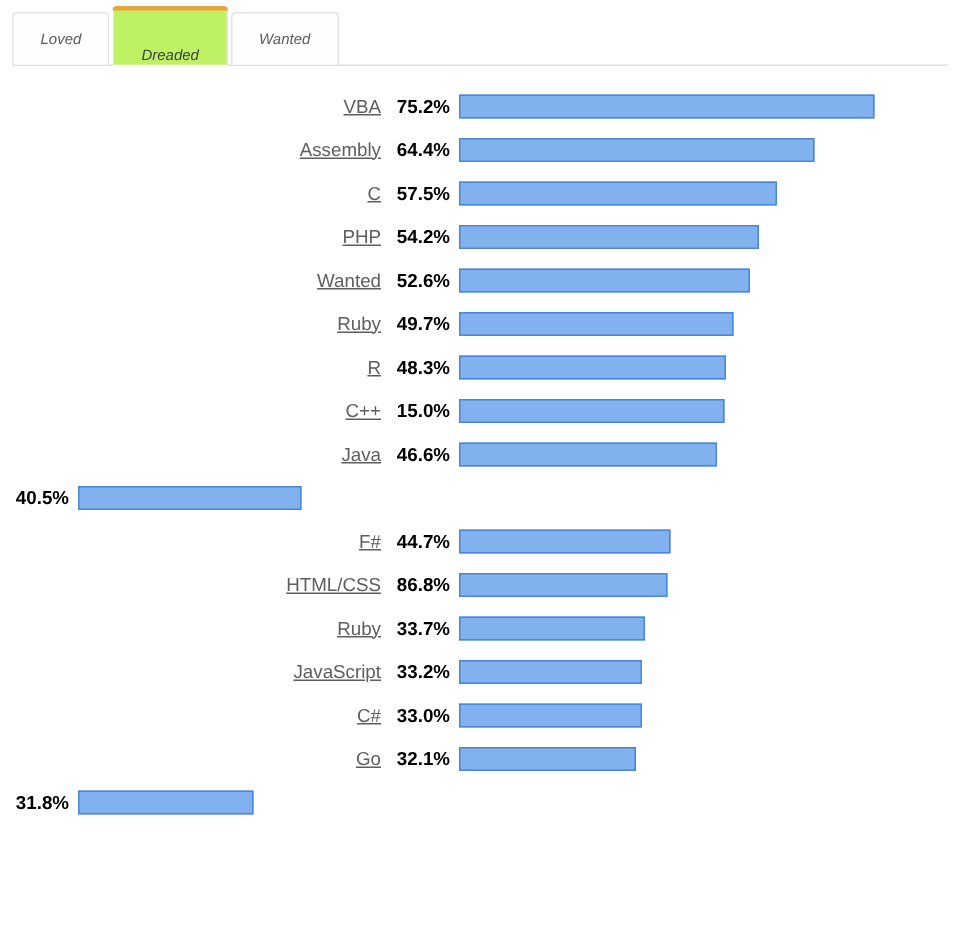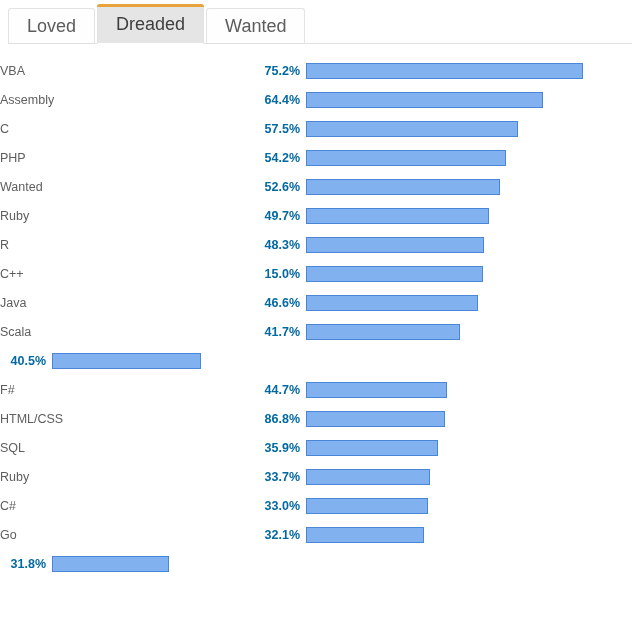--- a/index.html
+++ b/index.html
@@ -38,37 +38,39 @@
     z-index: 2;
   }
   .tab {
     position: relative;
     height: 36px;
     display: flex;
     align-items: center;
     justify-content: center;
     padding: 0 18px;
     box-sizing: border-box;
-    font-size: 18px;
+    font-size: 10px;
     color: #5c5c5c;
     background: #fefefe;
     border: 1px solid #e3e3e3;
     border-bottom: 1px solid #e0e0e0;
     border-radius: 3px 3px 0 0;
     margin-right: 2px;
     white-space: nowrap;
     cursor: pointer;
+    font-style: italic;
   }
   .tab.active {
-    background: #e5e5e5;
+    background: #bef264;
     color: #3f3f3f;
     height: 40px;
     border-color: #e3e3e3;
     border-bottom-color: #ffffff;
     z-index: 3;
+    align-items: flex-end;
   }
   .tab.active::before {
     content: "";
     position: absolute;
     left: -1px;
     right: -1px;
     top: -1px;
     height: 3px;
     background: #e8a33d;
     border-radius: 3px 3px 0 0;
@@ -79,34 +81,35 @@
     position: relative;
     padding-top: 12px;
   }
   .row {
     display: flex;
     align-items: center;
     height: 29px;
   }
   .row-label {
     width: 254px;
-    text-align: left;
+    text-align: right;
     font-size: 12.5px;
     color: #5e5e5e;
     white-space: nowrap;
     overflow: hidden;
     padding-right: 0;
     box-sizing: border-box;
+    text-decoration: underline;
   }
   .row-value {
     width: 52px;
     text-align: right;
     font-size: 12.5px;
     font-weight: bold;
-    color: #0369a1;
+    color: #000000;
     padding-right: 6px;
     box-sizing: border-box;
     white-space: nowrap;
   }
   .row-barwrap {
     flex: 1;
     height: 29px;
     display: flex;
     align-items: center;
   }
@@ -193,61 +196,54 @@
       </div>
     </div>
     <div class="row">
       <div class="row-label">Java</div>
       <div class="row-value">46.6%</div>
       <div class="row-barwrap">
         <div class="bar" style="width: 171.652px; background: rgb(130, 177, 239); border-color: rgb(74, 134, 216);"></div>
       </div>
     </div>
     <div class="row">
-      <div class="row-label">Scala</div>
-      <div class="row-value">41.7%</div>
-      <div class="row-barwrap">
-        <div class="bar" style="width: 153.602px; background: rgb(130, 177, 239); border-color: rgb(74, 134, 216);"></div>
-      </div>
-    </div>
-    <div class="row">
       <div class="row-value">40.5%</div>
       <div class="row-barwrap">
         <div class="bar" style="width: 149.182px; background: rgb(130, 177, 239); border-color: rgb(74, 134, 216);"></div>
       </div>
     </div>
     <div class="row">
       <div class="row-label">F#</div>
       <div class="row-value">44.7%</div>
       <div class="row-barwrap">
         <div class="bar" style="width: 141.078px; background: rgb(130, 177, 239); border-color: rgb(74, 134, 216);"></div>
       </div>
     </div>
     <div class="row">
       <div class="row-label">HTML/CSS</div>
       <div class="row-value">86.8%</div>
       <div class="row-barwrap">
         <div class="bar" style="width: 139.237px; background: rgb(130, 177, 239); border-color: rgb(74, 134, 216);"></div>
       </div>
     </div>
     <div class="row">
-      <div class="row-label">SQL</div>
-      <div class="row-value">35.9%</div>
-      <div class="row-barwrap">
-        <div class="bar" style="width: 132.238px; background: rgb(130, 177, 239); border-color: rgb(74, 134, 216);"></div>
-      </div>
-    </div>
-    <div class="row">
       <div class="row-label">Ruby</div>
       <div class="row-value">33.7%</div>
       <div class="row-barwrap">
         <div class="bar" style="width: 124.134px; background: rgb(130, 177, 239); border-color: rgb(74, 134, 216);"></div>
       </div>
     </div>
     <div class="row">
+      <div class="row-label">JavaScript</div>
+      <div class="row-value">33.2%</div>
+      <div class="row-barwrap">
+        <div class="bar" style="width: 122.293px; background: rgb(130, 177, 239); border-color: rgb(74, 134, 216);"></div>
+      </div>
+    </div>
+    <div class="row">
       <div class="row-label">C#</div>
       <div class="row-value">33.0%</div>
       <div class="row-barwrap">
         <div class="bar" style="width: 121.556px; background: rgb(130, 177, 239); border-color: rgb(74, 134, 216);"></div>
       </div>
     </div>
     <div class="row">
       <div class="row-label">Go</div>
       <div class="row-value">32.1%</div>
       <div class="row-barwrap">

